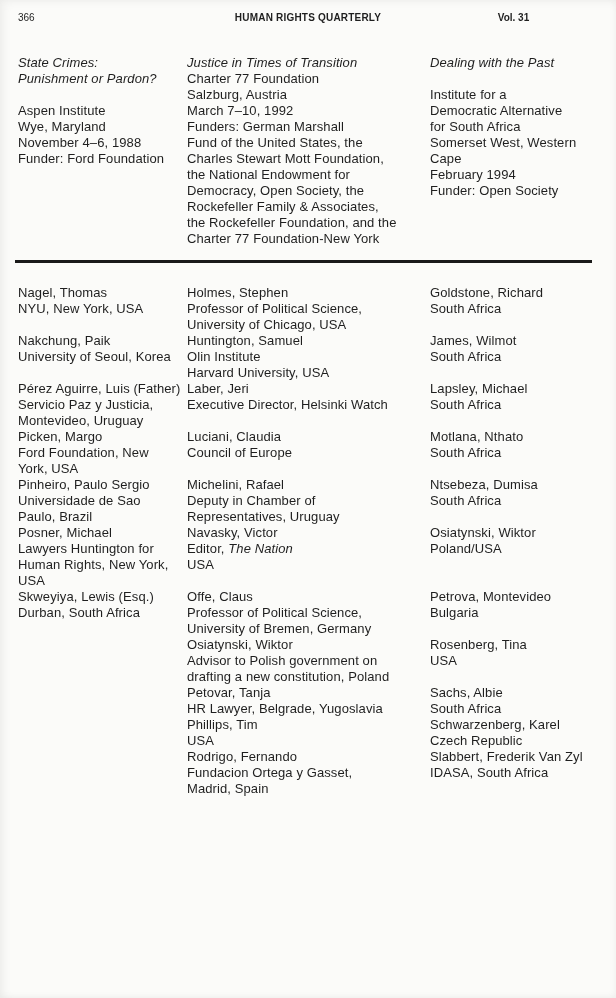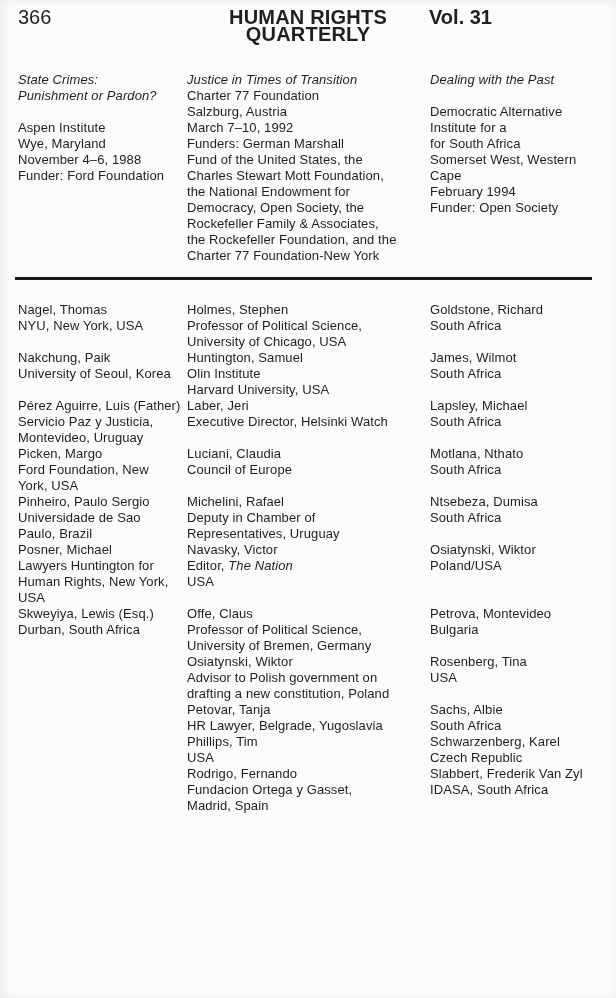--- a/index.html
+++ b/index.html
@@ -12,25 +12,25 @@
   .page{
     box-sizing:border-box;
     width:616px;height:998px;
     padding:9px 18px 0 18px;
     overflow:hidden;
     background:var(--bg,#fbfbf9);
     box-shadow:inset 4px 2px 8px rgba(0,0,0,0.05), inset -2px -2px 6px rgba(0,0,0,0.03);
   }
   .pagehead{
     display:flex;align-items:baseline;
-    font-size:20px;line-height:17px;
+    font-size:10px;line-height:17px;
   }
   .pagehead .num{width:169px;font-weight:normal;}
   .pagehead .title{flex:1;text-align:center;font-weight:bold;letter-spacing:.2px;}
-  .pagehead .vol{width:169px;text-align:left;font-weight:bold;}
+  .pagehead .vol{width:169px;text-align:center;font-weight:bold;}
   .grid{
     display:grid;
     grid-template-columns:169px 243px 168px;
     align-items:start;
   }
   .conferences{margin-top:29px;}
   .participants{margin-top:22px;}
   .cell{min-width:0;}
   .line{
     min-height:16px;
@@ -78,22 +78,22 @@
         <div class="line"><span>Charles Stewart Mott Foundation,</span></div>
         <div class="line"><span>the National Endowment for</span></div>
         <div class="line"><span>Democracy, Open Society, the</span></div>
         <div class="line"><span>Rockefeller Family &amp; Associates,</span></div>
         <div class="line"><span>the Rockefeller Foundation, and the</span></div>
         <div class="line"><span>Charter 77 Foundation-New York</span></div>
       </div>
       <div class="cell">
         <div class="line"><span class="it">Dealing with the Past</span></div>
         <div class="line"><span></span></div>
+        <div class="line"><span>Institute for a</span></div>
         <div class="line"><span>Democratic Alternative</span></div>
-        <div class="line"><span>Institute for a</span></div>
         <div class="line"><span>for South Africa</span></div>
         <div class="line"><span>Somerset West, Western</span></div>
         <div class="line"><span>Cape</span></div>
         <div class="line"><span>February 1994</span></div>
         <div class="line"><span>Funder: Open Society</span></div>
       </div>
     </section>
 
   <hr class="rule">
 

